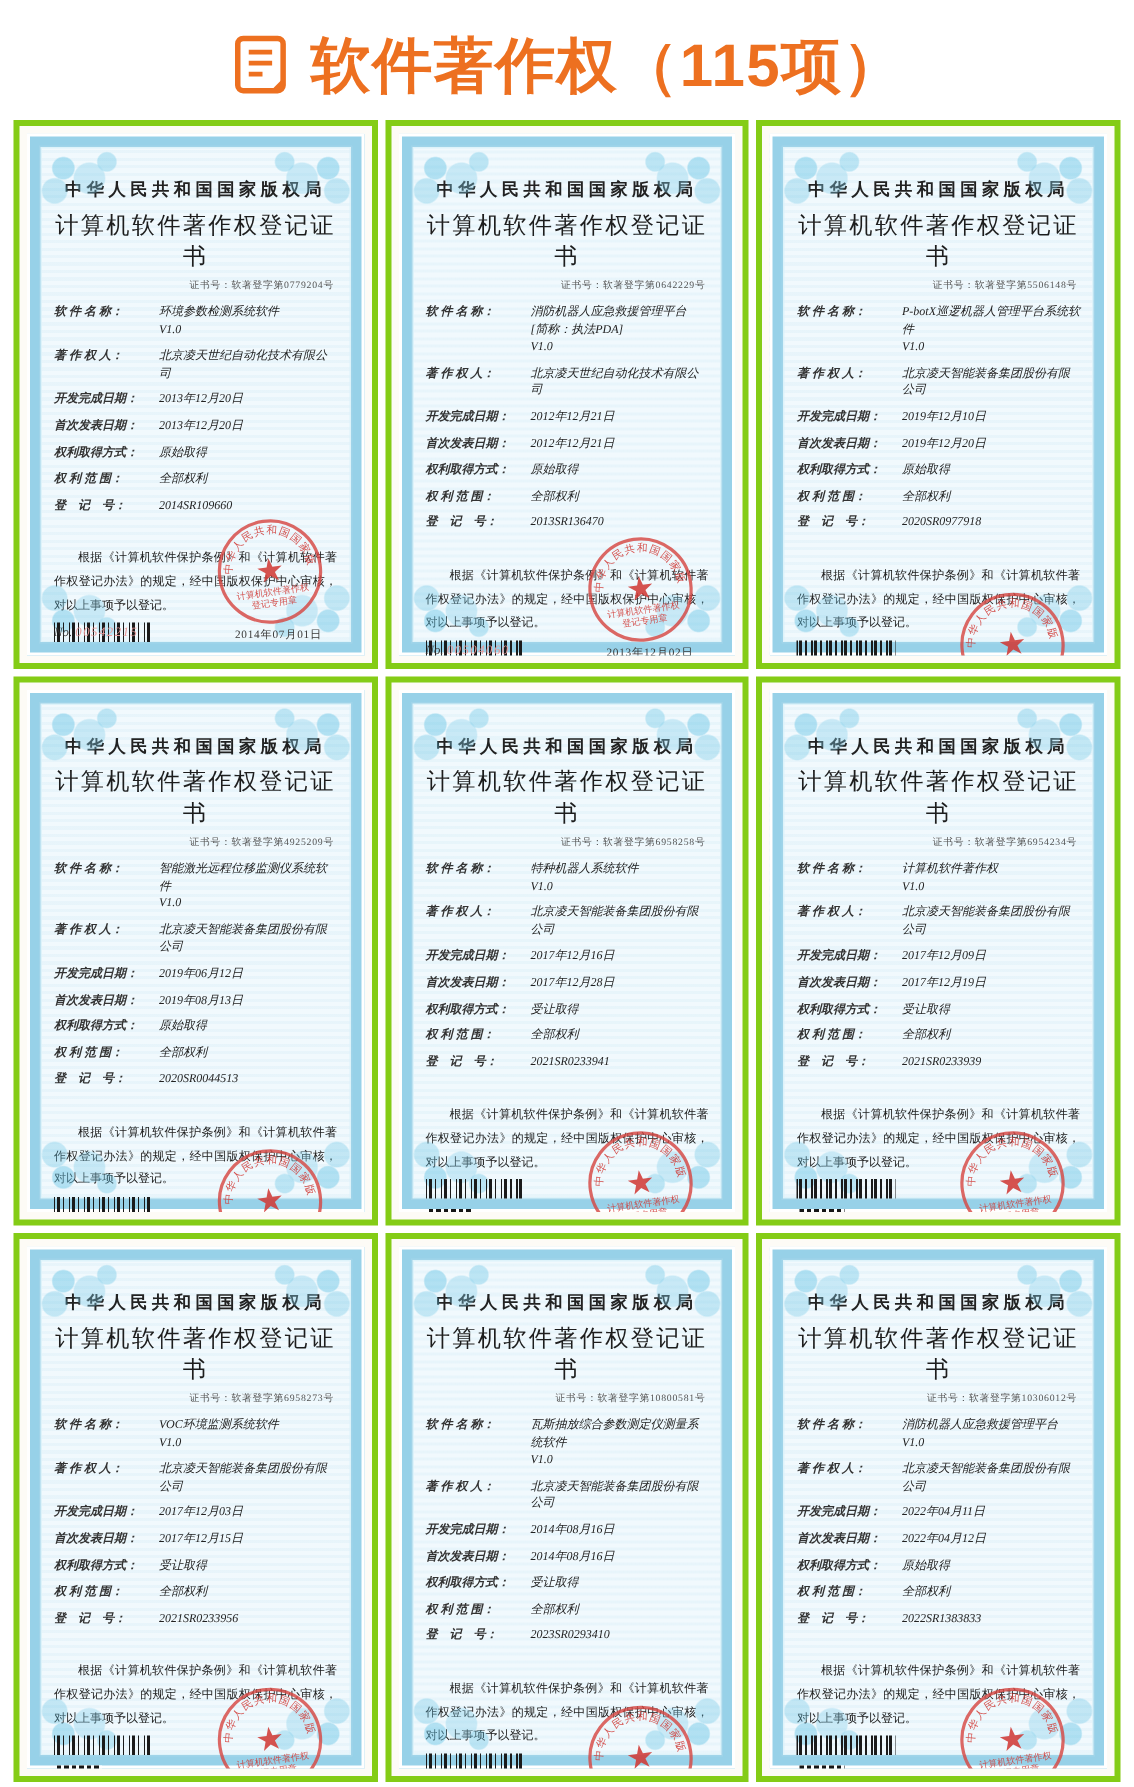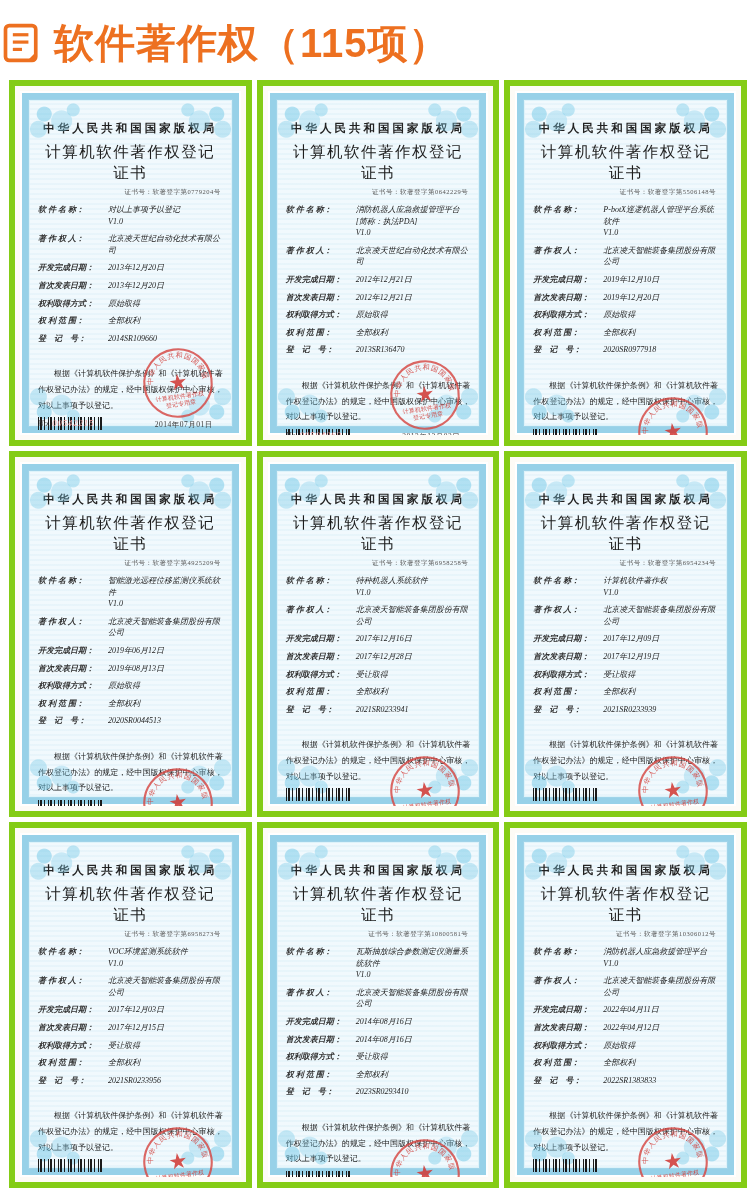--- a/index.html
+++ b/index.html
@@ -4,36 +4,36 @@
 <style>
   * { box-sizing: border-box; }
   html,body { margin:0; padding:0; }
   body {
     width:756px; height:1191px; overflow:hidden;
     background:#ffffff;
     font-family:"Liberation Sans", sans-serif;
   }
   
   .page-header {
-    height:80px; display:flex; align-items:center; gap:10px;
+    height:80px; display:flex; align-items:center; justify-content:center; gap:10px;
     padding-top:6px;
   }
   .page-header svg { display:block; }
   .page-title {
     color:#ED7020; font-size:40px; font-weight:800; letter-spacing:1px;
     font-family:"Liberation Sans", sans-serif;
   }
   
   .grid {
     display:grid; grid-template-columns:repeat(3,1fr);
     gap:5px; padding:0 9px;
   }
   .card {
     height:366px; background:#fdfbf6;
-    border:6px solid #84cc16; padding:5px;
+    border:4px solid #84cc16; padding:5px;
   }
   .cert {
     position:relative; height:100%; overflow:hidden;
     background:
       repeating-linear-gradient(0deg, rgba(150,205,230,.10) 0 2px, transparent 2px 5px),
       #f1f9fd;
     box-shadow:
       inset 0 0 0 2px #ffffff,
       inset 0 0 0 8px rgba(138,205,232,.38),
       inset 0 0 0 9px rgba(110,185,218,.55),
@@ -129,21 +129,21 @@
       <div class="authority">中华人民共和国国家版权局</div>
       <div class="cert-title">计算机软件著作权登记证书</div>
       <div class="certno">
         <span>证书号：</span><span>软著登字第0779204号</span>
       </div>
 
       <div class="fields">
         <div class="frow">
           <span class="flabel">软 件 名 称：</span>
           <span class="fval">
-            <span class="vline">对以上事项予以登记</span>
+            <span class="vline">环境参数检测系统软件</span>
 
             <span class="vline">V1.0</span>
           </span>
         </div>
         <div class="frow">
           <span class="flabel">著 作 权 人：</span>
           <span class="fval">北京凌天世纪自动化技术有限公司</span>
         </div>
         <div class="frow gap-top">
           <span class="flabel">开发完成日期：</span>

